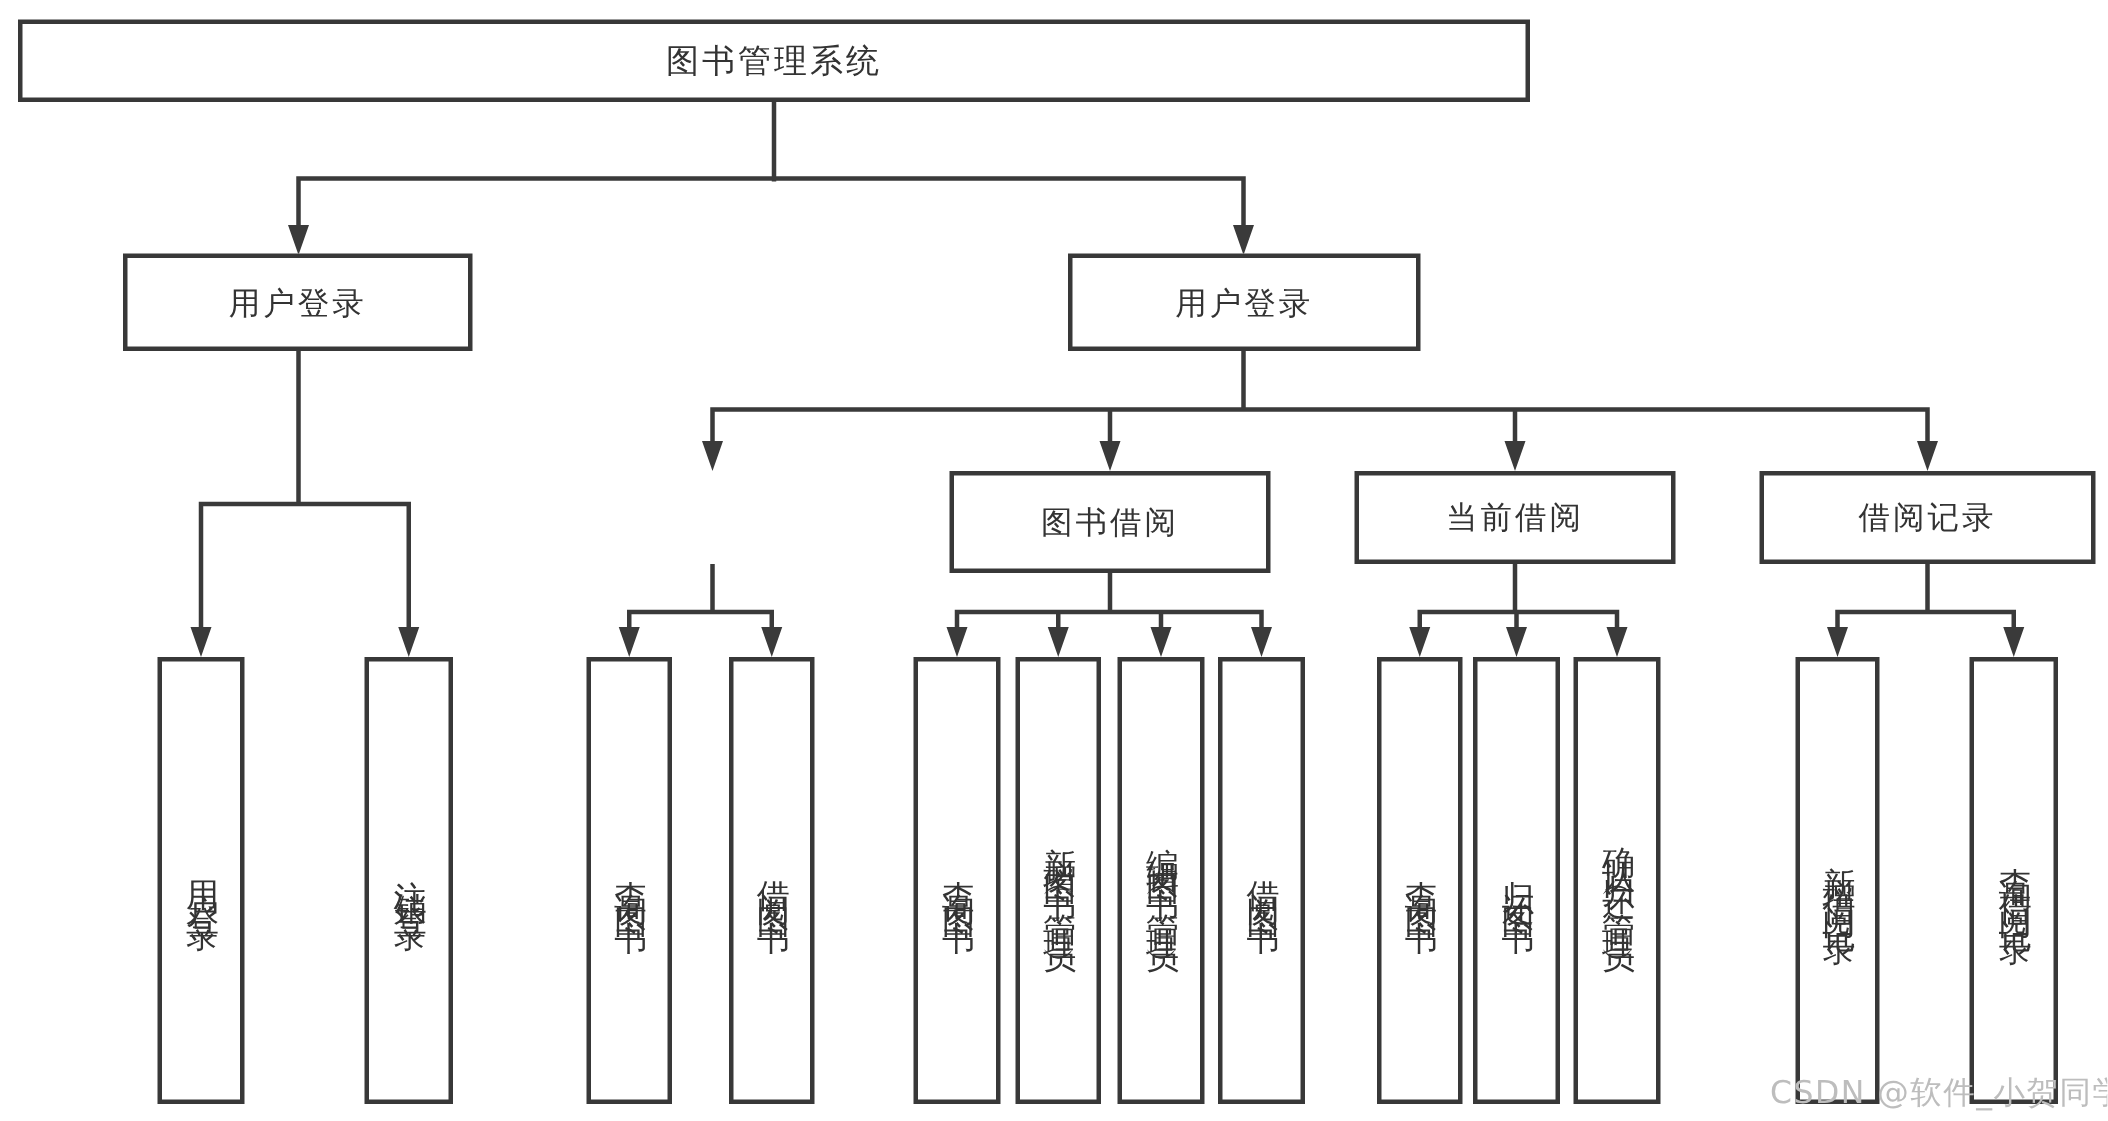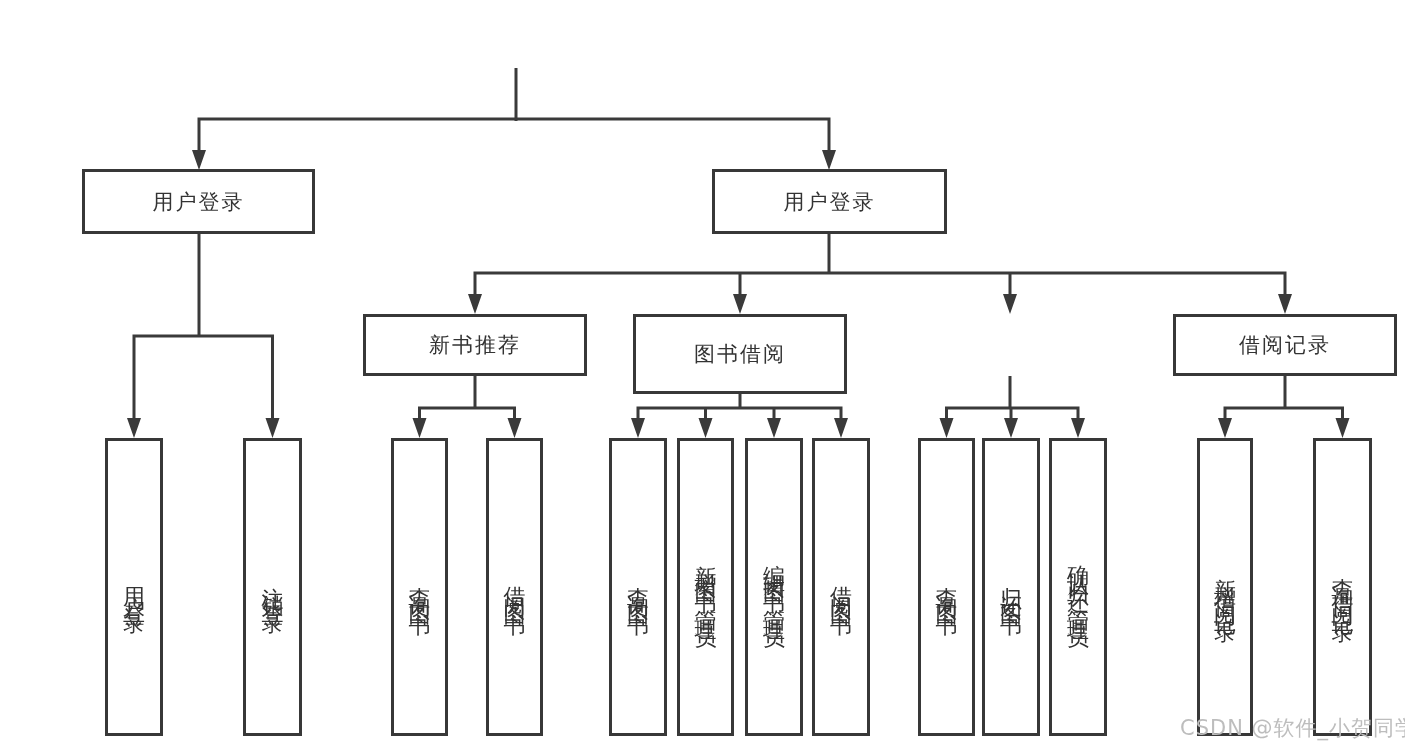--- a/index.html
+++ b/index.html
@@ -49,26 +49,27 @@
       M1285 376 V409.5 M1223.5 408 H1344 M1225 408 V419 M1342.5 408 V419"></path>
     <path class="a" d="M192 150 H206 L199 170 Z M822 150 H836 L829 170 Z
       M468 294 H482 L475 314 Z M733 294 H747 L740 314 Z M1003 294 H1017 L1010 314 Z M1278 294 H1292 L1285 314 Z
       M127 418 H141 L134 438 Z M265.5 418 H279.5 L272.5 438 Z
       M412.5 418 H426.5 L419.5 438 Z M507.5 418 H521.5 L514.5 438 Z
       M631 418 H645 L638 438 Z M698.5 418 H712.5 L705.5 438 Z M767 418 H781 L774 438 Z M834 418 H848 L841 438 Z
       M939.5 418 H953.5 L946.5 438 Z M1004 418 H1018 L1011 438 Z M1071 418 H1085 L1078 438 Z
       M1218 418 H1232 L1225 438 Z M1335.5 418 H1349.5 L1342.5 438 Z"></path>
   </svg>
 
+  <div class="box hbox rootbox" style="left:12px;top:13px;width:1008px;height:55px">图书管理系统</div>
 
   <div class="box hbox" style="left:82px;top:169px;width:233px;height:65px">用户登录</div>
   <div class="box hbox" style="left:712px;top:169px;width:235px;height:65px">用户登录</div>
 
-  <div class="box hbox" style="left:363px;top:314px;width:224px;height:62px">新书推荐</div>
-  <div class="box hbox" style="left:633px;top:314px;width:214px;height:80px">图书借阅</div>
+  <div class="box hbox" style="left:633px;top:314px;width:214px;height:68px">图书借阅</div>
+  <div class="box hbox" style="left:903px;top:314px;width:214px;height:62px">当前借阅</div>
   <div class="box hbox" style="left:1173px;top:314px;width:224px;height:62px">借阅记录</div>
 
   <div class="box" style="left:105px;top:438px;width:58px;height:298px">
     <span class="vtext">用户登录</span>
   </div>
   <div class="box" style="left:243px;top:438px;width:59px;height:298px">
     <span class="vtext">注销登录</span>
   </div>
 
   <div class="box" style="left:391px;top:438px;width:57px;height:298px">

